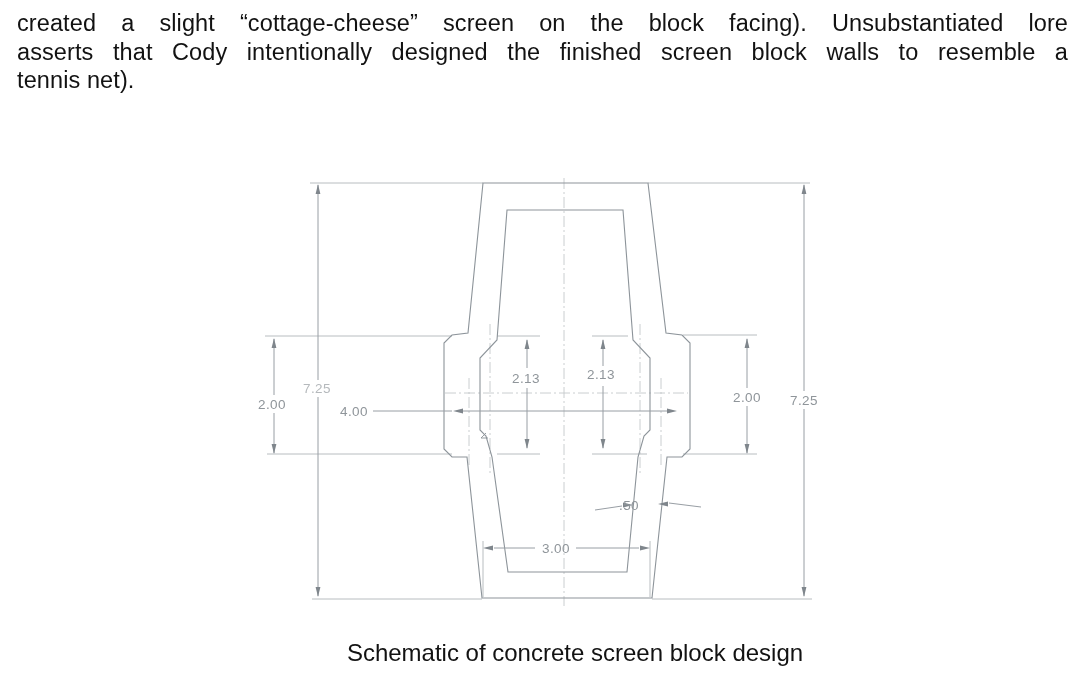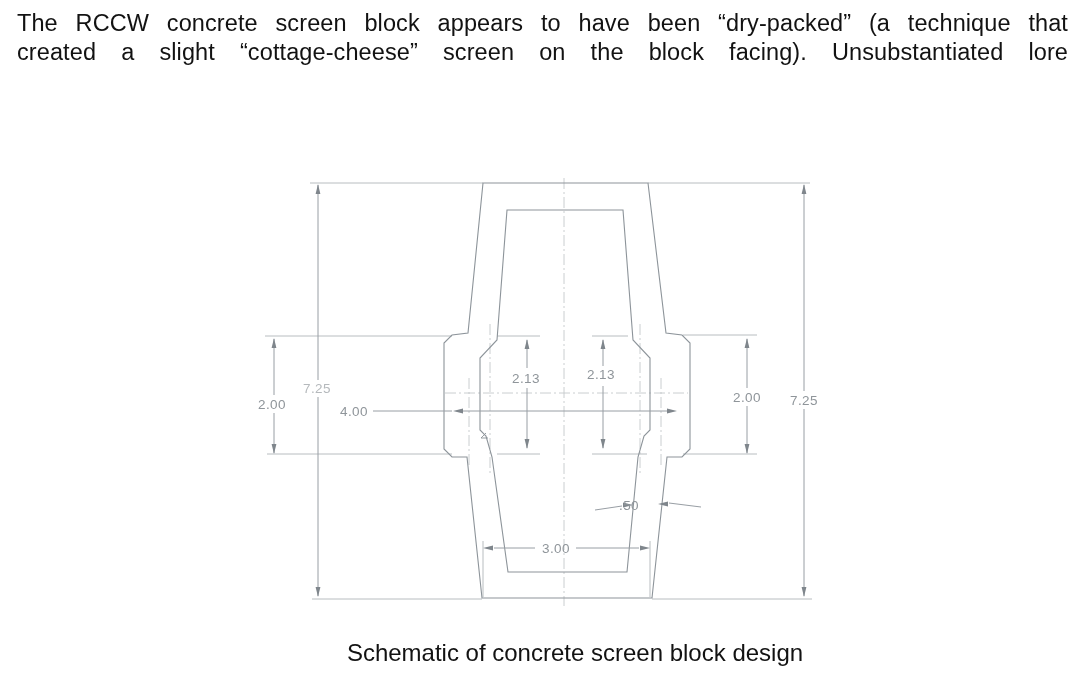--- a/index.html
+++ b/index.html
@@ -22,22 +22,23 @@
   .dimtxt{
     font-family:"Liberation Sans", sans-serif;
     font-size:13.5px;letter-spacing:0.4px;
     text-anchor:middle;dominant-baseline:middle;
   }
 </style>
 </head>
 <body>
 
 <div class="para">
-  <div class="pline">The RCCW concrete screen block appears to have been “dry-packed” (a technique that</div>
   <div class="pline">created a slight “cottage-cheese” screen on the block facing).  Unsubstantiated lore</div>
+  <div class="pline">asserts that Cody intentionally designed the finished screen block walls to resemble a</div>
+  <div class="pline last">tennis net).</div>
 </div>
 
 <svg class="schematic" width="1086" height="684" viewBox="0 0 1086 684">
 
   <g stroke="#c4c8cb" stroke-width="0.9" fill="none" stroke-dasharray="11 3 2 3">
     <path d="M564,178 V606"></path>
     <path d="M445,393 H688"></path>
     <path d="M469,378 V466"></path>
     <path d="M490,324 V476"></path>
     <path d="M640,324 V476"></path>

